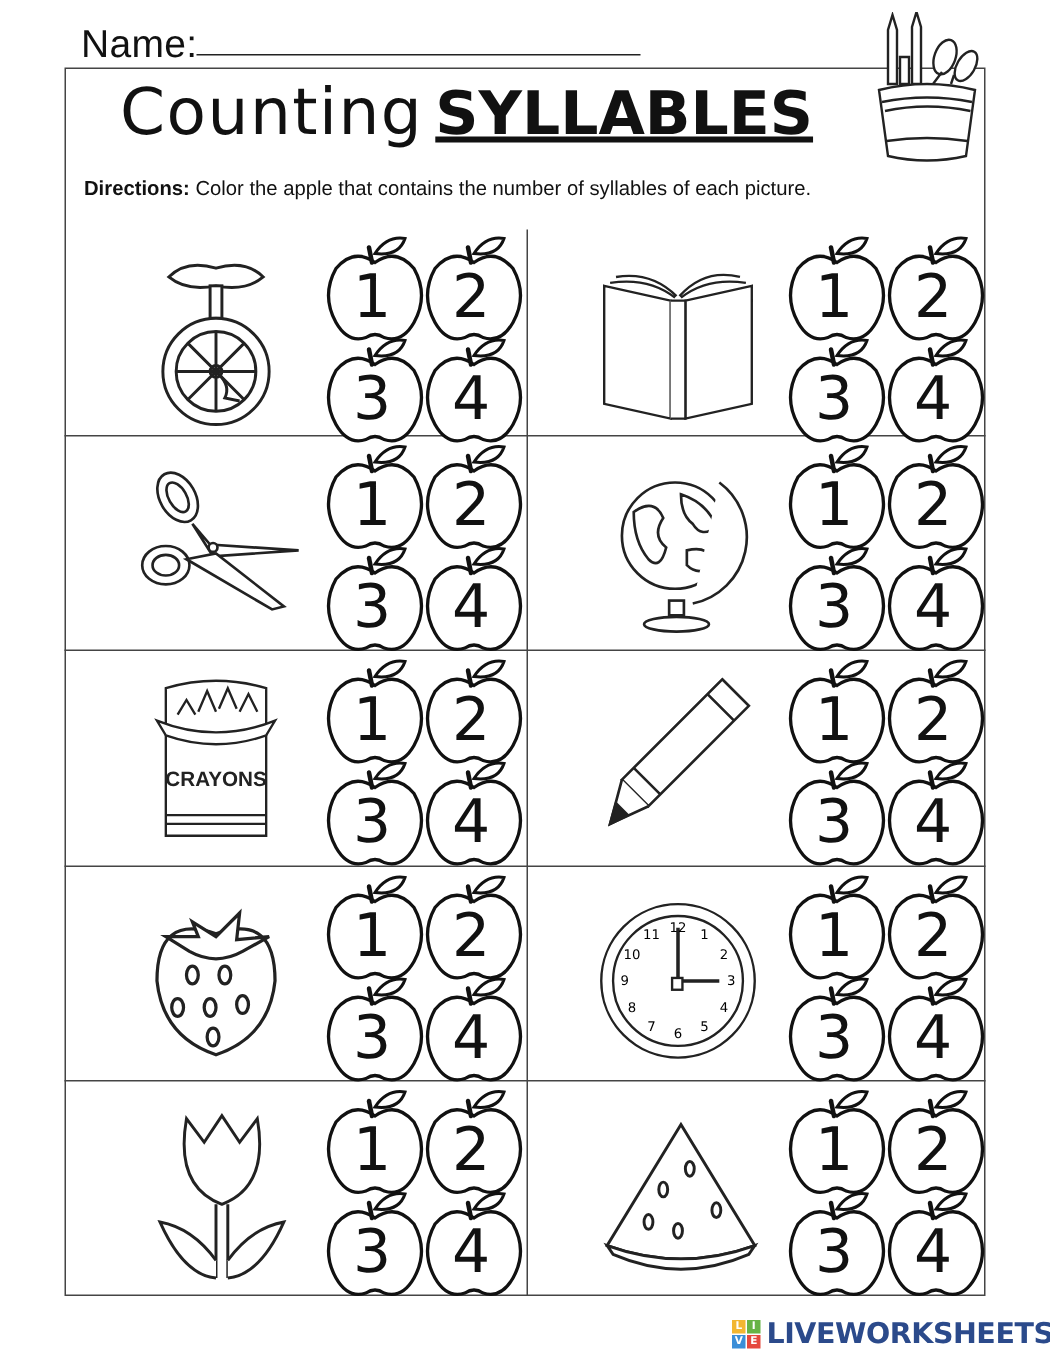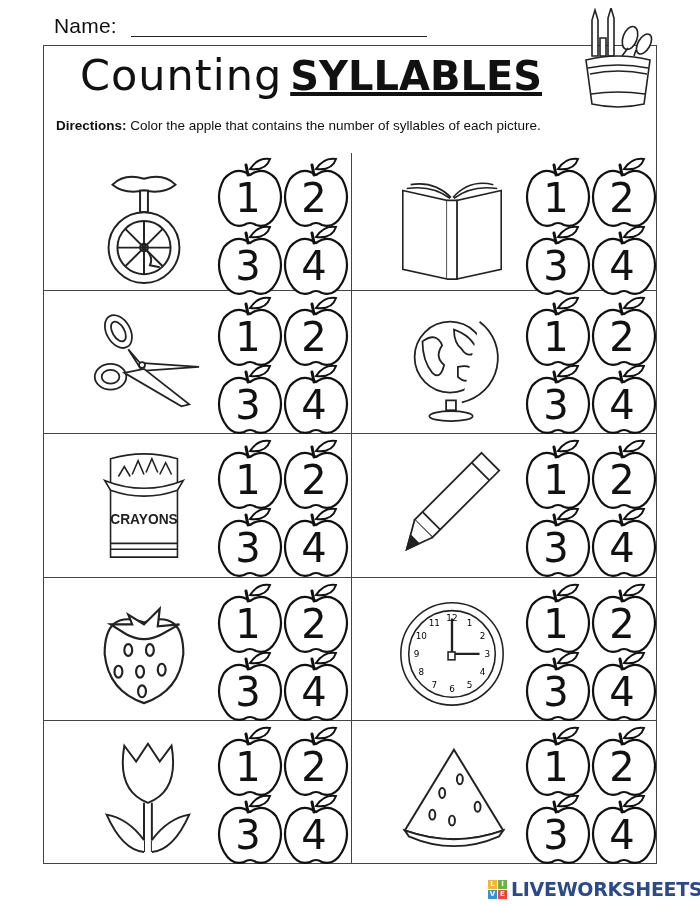--- a/index.html
+++ b/index.html
@@ -1,17 +1,17 @@
 <!DOCTYPE html>
 <html><head>
 <meta charset="utf-8">
 <style>
   html,body{margin:0;padding:0;background:#fff;}
   body{width:700px;height:904px;position:relative;overflow:hidden;font-family:"DejaVu Sans",sans-serif;color:#111;}
-  .name-row{position:absolute;left:54px;top:14px;font-size:21px;font-family:"Liberation Sans",sans-serif;letter-spacing:0.2px;}
+  .name-row{position:absolute;left:54px;top:14px;font-size:26px;font-family:"Liberation Sans",sans-serif;letter-spacing:0.2px;}
   .name-line{position:absolute;left:131px;top:36px;width:296px;border-bottom:1.5px solid #222;}
   .frame{position:absolute;left:43px;top:45px;width:614px;height:819px;border:1.5px solid #444;box-sizing:border-box;}
   .title{position:absolute;left:80px;top:50px;font-size:43px;white-space:nowrap;}
   .title .light{font-family:"DejaVu Sans",sans-serif;font-weight:normal;letter-spacing:1px;}
   .title .bold{font-family:"DejaVu Sans",sans-serif;font-weight:bold;letter-spacing:0px;margin-left:8px;font-size:40px;text-decoration:underline;}
   .cup{position:absolute;left:578px;top:8px;width:80px;height:100px;}
   .directions{position:absolute;left:56px;top:118px;font-size:13.5px;white-space:nowrap;font-family:Liberation Sans, sans-serif;}
   .directions b{font-weight:bold;}
   .vdiv{position:absolute;left:351px;top:153px;width:0;height:711px;border-left:1.5px solid #444;}
   .hline{position:absolute;left:43px;width:614px;border-top:1.5px solid #444;}

